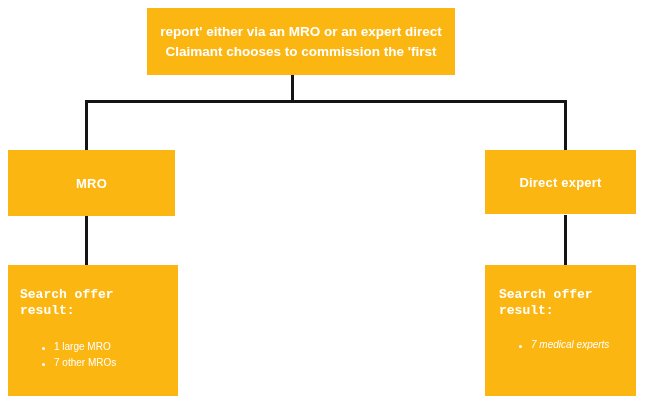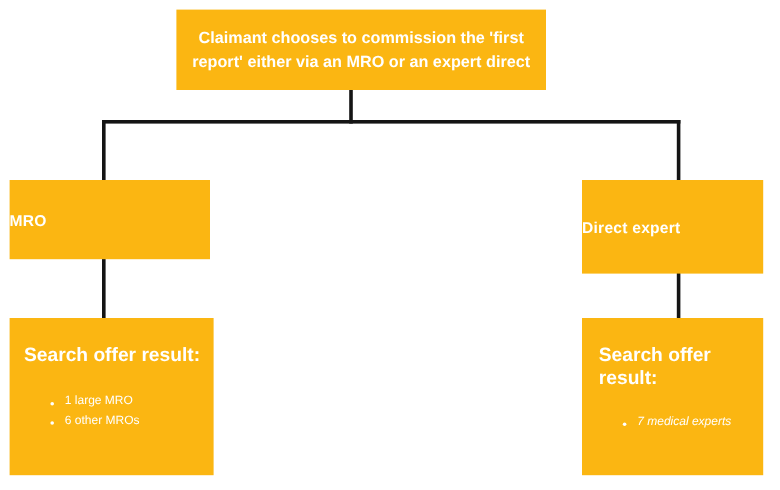--- a/index.html
+++ b/index.html
@@ -44,39 +44,40 @@
     display: flex; align-items: center; justify-content: center;
     text-align: center;
     font-weight: bold;
     font-size: 13.5px;
     line-height: 1.45;
     padding: 0 10px;
   }
   .node-root .txt { display: block; }
 
   .node-branch {
-    display: flex; align-items: center; justify-content: flex-start;
+    display: flex; align-items: center; justify-content: center;
     font-weight: bold;
     font-size: 13px;
     letter-spacing: 0.2px;
   }
   .node-mro          { left: 8px;   top: 150px; width: 167px; height: 66px; }
-  .node-direct       { left: 485px; top: 150px; width: 151px; height: 78px; }
+  .node-direct       { left: 485px; top: 150px; width: 151px; height: 64px; }
 
   .node-result {
     top: 265px; height: 131px;
     padding: 22px 8px 0 12px;
   }
   .node-result-left  { left: 8px;   width: 170px; }
   .node-result-right { left: 485px; width: 151px; padding-left: 14px; }
 
   .result-title {
     font-weight: bold;
-    font-size: 16px;
+    font-size: 13px;
     line-height: 1.2;
+    font-family: Liberation Mono, monospace;
   }
   .bullets {
     list-style: none;
     margin: 22px 0 0 0;
     padding: 0;
   }
   .node-result-right .bullets { margin-top: 20px; font-style: italic; }
   .bullets li {
     position: relative;
     font-size: 10px;
@@ -105,34 +106,34 @@
 
   <div class="conn conn-root-stem"></div>
   <div class="conn conn-hbar"></div>
   <div class="conn conn-left-down"></div>
   <div class="conn conn-right-down"></div>
   <div class="conn conn-left-mid"></div>
   <div class="conn conn-right-mid"></div>
 
   <div class="node node-root">
     <div>
+      <span class="txt">report' either via an MRO or an expert direct</span>
       <span class="txt">Claimant chooses to commission the 'first</span>
-      <span class="txt">report' either via an MRO or an expert direct</span>
     </div>
   </div>
 
   <div class="node node-branch node-mro">
     <span>MRO</span>
   </div>
 
   <div class="node node-result node-result-left">
     <div class="result-title">Search offer result:</div>
     <ul class="bullets">
       <li>1 large MRO</li>
-      <li>6 other MROs</li>
+      <li>7 other MROs</li>
     </ul>
   </div>
 
   <div class="node node-branch node-direct">
     <span>Direct expert</span>
   </div>
 
   <div class="node node-result node-result-right">
     <div class="result-title">Search offer result:</div>
     <ul class="bullets">

